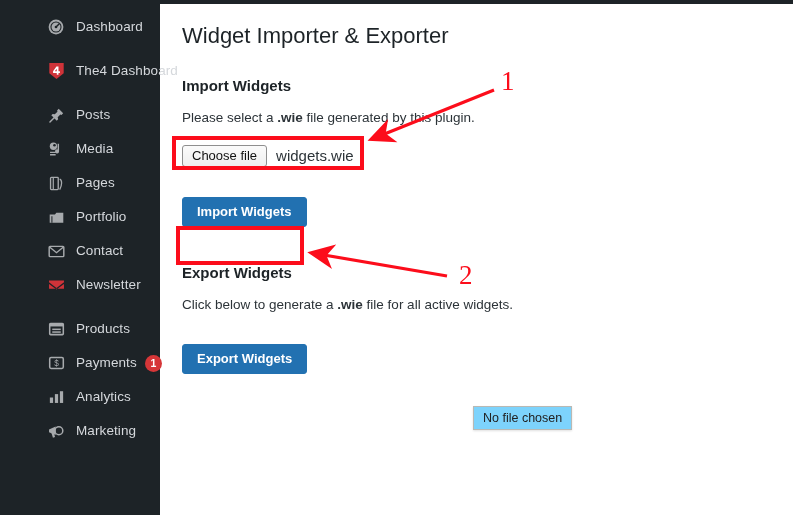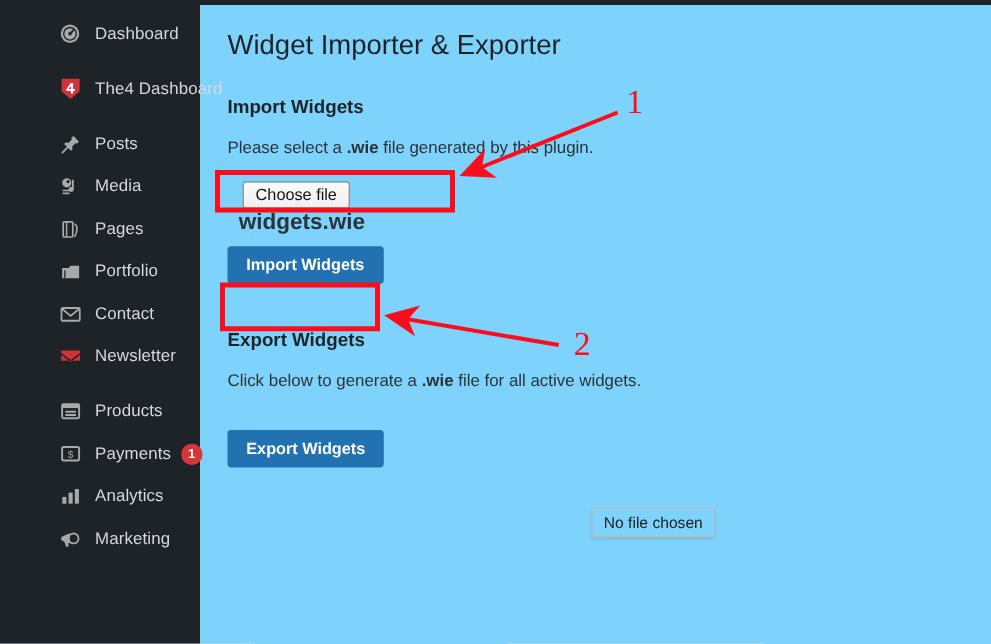--- a/index.html
+++ b/index.html
@@ -38,21 +38,21 @@
   .badge {
     margin-left:8px; min-width:17px; height:17px; border-radius:9px;
     background:#d63638; color:#fff; font-size:10.5px; font-weight:600;
     display:flex; align-items:center; justify-content:center; padding:0 5px;
   }
 
   
   #content {
     position:absolute; left:160px; top:4px;
     width:633px; height:511px;
-    background:#7dd3fc;
+    background:#ffffff;
     padding:18px 0 0 22px;
   }
   #page-title {
     font-size:22px; font-weight:400; color:#1d2327;
     line-height:1.3; margin-bottom:26px;
   }
   .section-h {
     font-size:15px; font-weight:bold; color:#1d2327;
     margin-bottom:14px;
   }
@@ -60,31 +60,30 @@
     font-size:13.5px; color:#2c3338; line-height:1.5;
   }
   .para b { font-weight:bold; }
   .para a { color:#2271b1; text-decoration:underline; }
 
   
   #file-row {
     margin-top:17px; margin-bottom:7px;
     display:inline-flex; align-items:center;
     height:22px;
-    flex-direction:column;
   }
   #choose-file-btn {
     border:1px solid #8f8f8f; border-radius:3px;
     background:linear-gradient(#fbfbfb,#efefef);
     font-family:"Liberation Sans", sans-serif;
     font-size:13px; color:#111;
     padding:2px 9px; line-height:16px;
   }
   #file-name {
-    font-size:18px; color:#2c3338; margin-left:9px;font-weight:bold;
+    font-size:15px; color:#2c3338; margin-left:9px;
   }
 
   
   .wp-btn {
     display:inline-block; background:#2271b1; color:#fff;
     border:1px solid #2271b1; border-radius:3px;
     font-size:13px; font-weight:bold;
     padding:6px 14px; line-height:16px;
     font-family:"Liberation Sans", sans-serif;
   }

